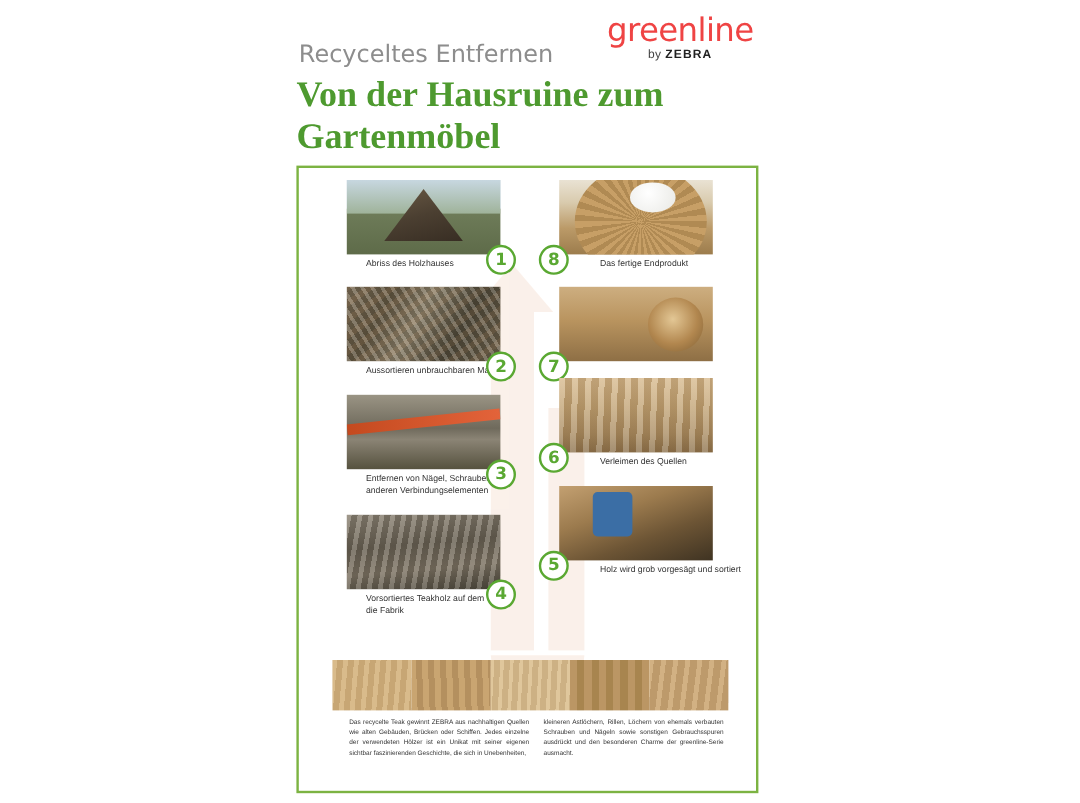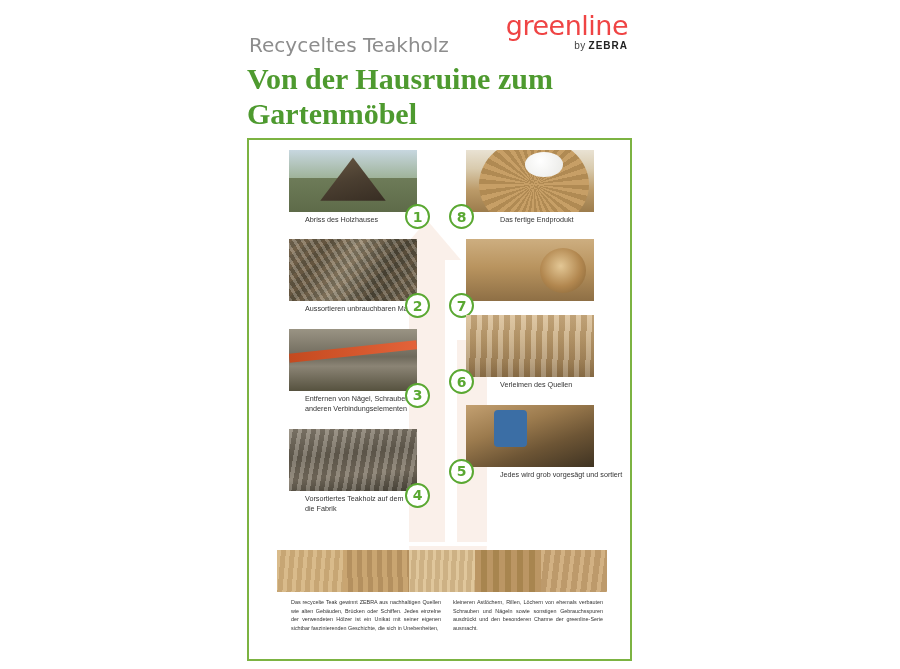--- a/index.html
+++ b/index.html
@@ -30,21 +30,21 @@
   .brand-name {
     font-size: 27px;
     color: #ef4444;
     font-family: "DejaVu Sans", sans-serif;
     letter-spacing: -0.5px;
   }
   .brand-sub {
     margin-top: 2px;
     font-size: 10px;
     color: #444;
-    text-align: right;
+    text-align: center;
     letter-spacing: 0.3px;
   }
   .brand-sub .zebra {
     font-weight: bold;
     color: #222;
     letter-spacing: 1px;
   }
   .kicker {
     position: absolute;
     left: 249px;
@@ -301,21 +301,21 @@
 <div class="page">
 
   <div class="brand">
     <div class="brand-name">greenline</div>
     <div class="brand-sub">
       <span>by</span>
       <span class="zebra">ZEBRA</span>
     </div>
   </div>
 
-  <div class="kicker">Recyceltes Teakholz</div>
+  <div class="kicker">Recyceltes Entfernen</div>
   <div class="headline">Von der Hausruine zum Gartenmöbel</div>
 
   <div class="frame">
 
     <div class="watermark">
       <div class="wm-head"></div>
       <div class="wm-stem"></div>
       <div class="wm-stem2"></div>
       <div class="wm-bottom"></div>
     </div>
@@ -363,21 +363,21 @@
 
       <div class="step step-right">
         <div class="thumb ph6"></div>
         <div class="badge">6</div>
         <div class="caption">Verleimen des Quellen</div>
       </div>
 
       <div class="step step-right">
         <div class="thumb ph5"></div>
         <div class="badge">5</div>
-        <div class="caption">Jedes wird grob vorgesägt und sortiert</div>
+        <div class="caption">Holz wird grob vorgesägt und sortiert</div>
       </div>
 
     </div>
 
     <div class="woodstrip">
       <div class="w1"></div>
       <div class="w2"></div>
       <div class="w3"></div>
       <div class="w4"></div>
       <div class="w5"></div>

